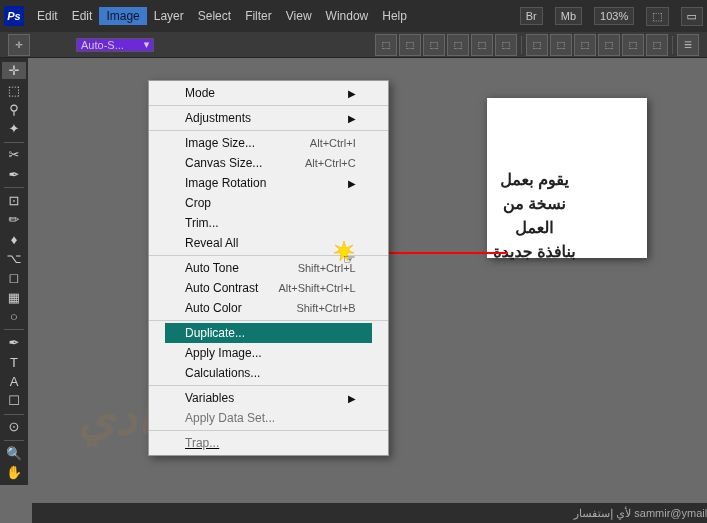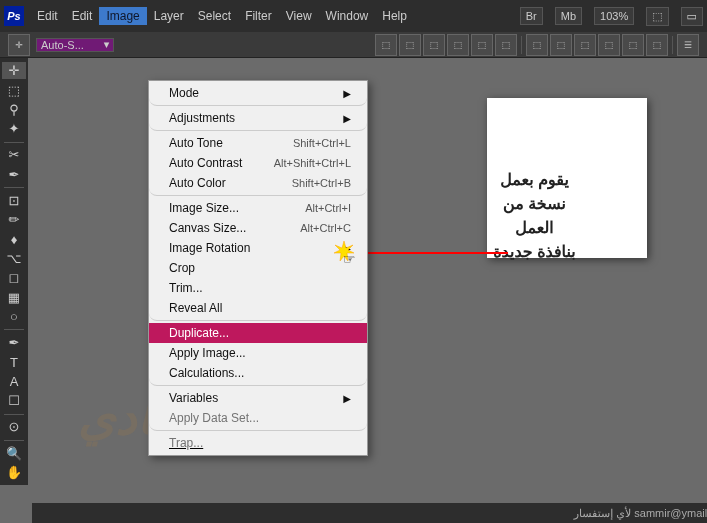--- a/index.html
+++ b/index.html
@@ -162,41 +162,40 @@
       left: 120px;
       background: #f0f0f0;
       border: 1px solid #999;
       box-shadow: 3px 3px 8px rgba(0,0,0,0.4);
       min-width: 220px;
       pointer-events: all;
     }
 
     .menu-section {
       border-bottom: 1px solid #ccc;
-      padding: 2px 0;
-      border-radius: 8px;
+      padding: 2px 16px;
     }
     .menu-section:last-child {
       border-bottom: none;
       text-decoration: underline;
     }
 
     .menu-item {
       display: flex;
       align-items: center;
       justify-content: space-between;
       padding: 3px 16px 3px 20px;
       cursor: pointer;
       color: #111;
       white-space: nowrap;
       font-size: 12px;
       min-height: 20px;
     }
     .menu-item.highlighted {
-      background: #be185d;
+      background: #0f766e;
       color: #fff;
     }
     .menu-item.disabled {
       color: #737373;
       cursor: default;
     }
     .menu-item-label {}
     .menu-item-shortcut {
       color: #555;
       font-size: 11px;
@@ -248,30 +247,31 @@
       background: #4a4a4a;
       border: 1px solid #666;
       display: flex;
       align-items: center;
       justify-content: center;
       font-size: 9px;
       color: #ccc;
       cursor: pointer;
     }
     .options-combo {
-      background: #701a75;
+      background: #6d28d9;
       border: 1px solid #555;
       color: #ccc;
       font-size: 11px;
       padding: 1px 4px;
       height: 14px;
       display: flex;
       align-items: center;
       gap: 20px;
       cursor: pointer;
+      margin-left: 40px;
     }
 
     
     .starburst {
       position: absolute;
       top: 182px;
       left: 305px;
       width: 22px;
       height: 22px;
       z-index: 300;
@@ -428,54 +428,54 @@
 
         <div class="menu-section">
           <div class="menu-item">
             <span class="menu-item-label">Adjustments</span>
             <span class="menu-item-arrow">▶</span>
           </div>
         </div>
 
         <div class="menu-section">
           <div class="menu-item">
+            <span class="menu-item-label">Image Size...</span>
+            <span class="menu-item-shortcut">Alt+Ctrl+I</span>
+          </div>
+          <div class="menu-item">
+            <span class="menu-item-label">Canvas Size...</span>
+            <span class="menu-item-shortcut">Alt+Ctrl+C</span>
+          </div>
+          <div class="menu-item">
+            <span class="menu-item-label">Image Rotation</span>
+            <span class="menu-item-arrow">▶</span>
+          </div>
+          <div class="menu-item">
+            <span class="menu-item-label">Crop</span>
+          </div>
+          <div class="menu-item">
+            <span class="menu-item-label">Trim...</span>
+          </div>
+          <div class="menu-item">
+            <span class="menu-item-label">Reveal All</span>
+          </div>
+        </div>
+
+        <div class="menu-section">
+          <div class="menu-item">
             <span class="menu-item-label">Auto Tone</span>
             <span class="menu-item-shortcut">Shift+Ctrl+L</span>
           </div>
           <div class="menu-item">
             <span class="menu-item-label">Auto Contrast</span>
             <span class="menu-item-shortcut">Alt+Shift+Ctrl+L</span>
           </div>
           <div class="menu-item">
             <span class="menu-item-label">Auto Color</span>
             <span class="menu-item-shortcut">Shift+Ctrl+B</span>
-          </div>
-        </div>
-
-        <div class="menu-section">
-          <div class="menu-item">
-            <span class="menu-item-label">Image Size...</span>
-            <span class="menu-item-shortcut">Alt+Ctrl+I</span>
-          </div>
-          <div class="menu-item">
-            <span class="menu-item-label">Canvas Size...</span>
-            <span class="menu-item-shortcut">Alt+Ctrl+C</span>
-          </div>
-          <div class="menu-item">
-            <span class="menu-item-label">Image Rotation</span>
-            <span class="menu-item-arrow">▶</span>
-          </div>
-          <div class="menu-item">
-            <span class="menu-item-label">Crop</span>
-          </div>
-          <div class="menu-item">
-            <span class="menu-item-label">Trim...</span>
-          </div>
-          <div class="menu-item">
-            <span class="menu-item-label">Reveal All</span>
           </div>
         </div>
 
         <div class="menu-section">
           <div class="menu-item highlighted">
             <span class="menu-item-label">Duplicate...</span>
           </div>
           <div class="menu-item">
             <span class="menu-item-label">Apply Image...</span>
           </div>

